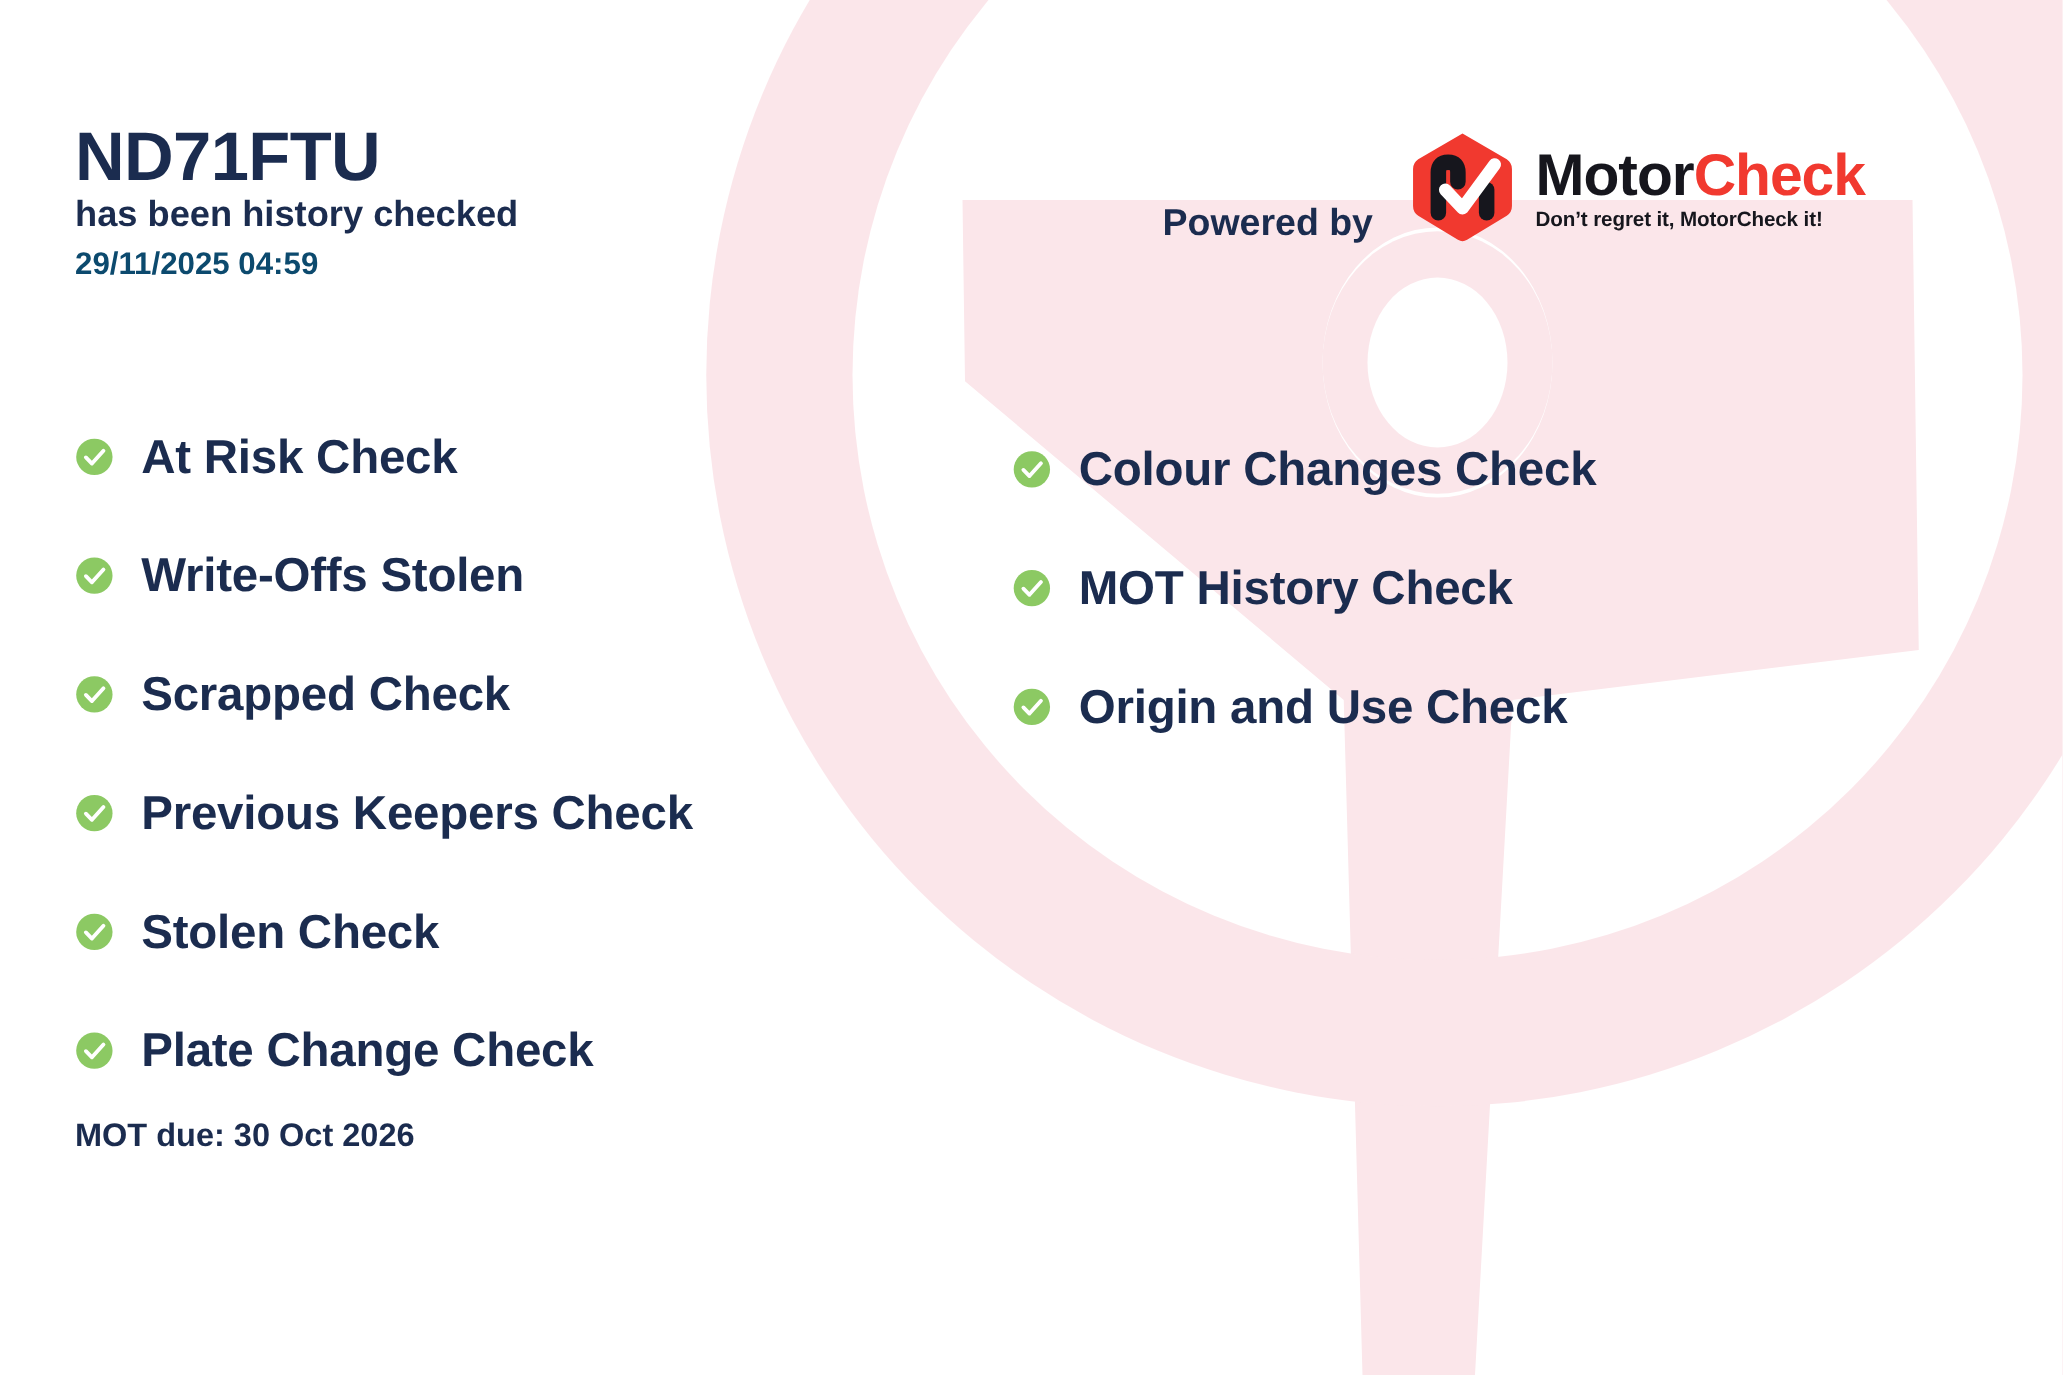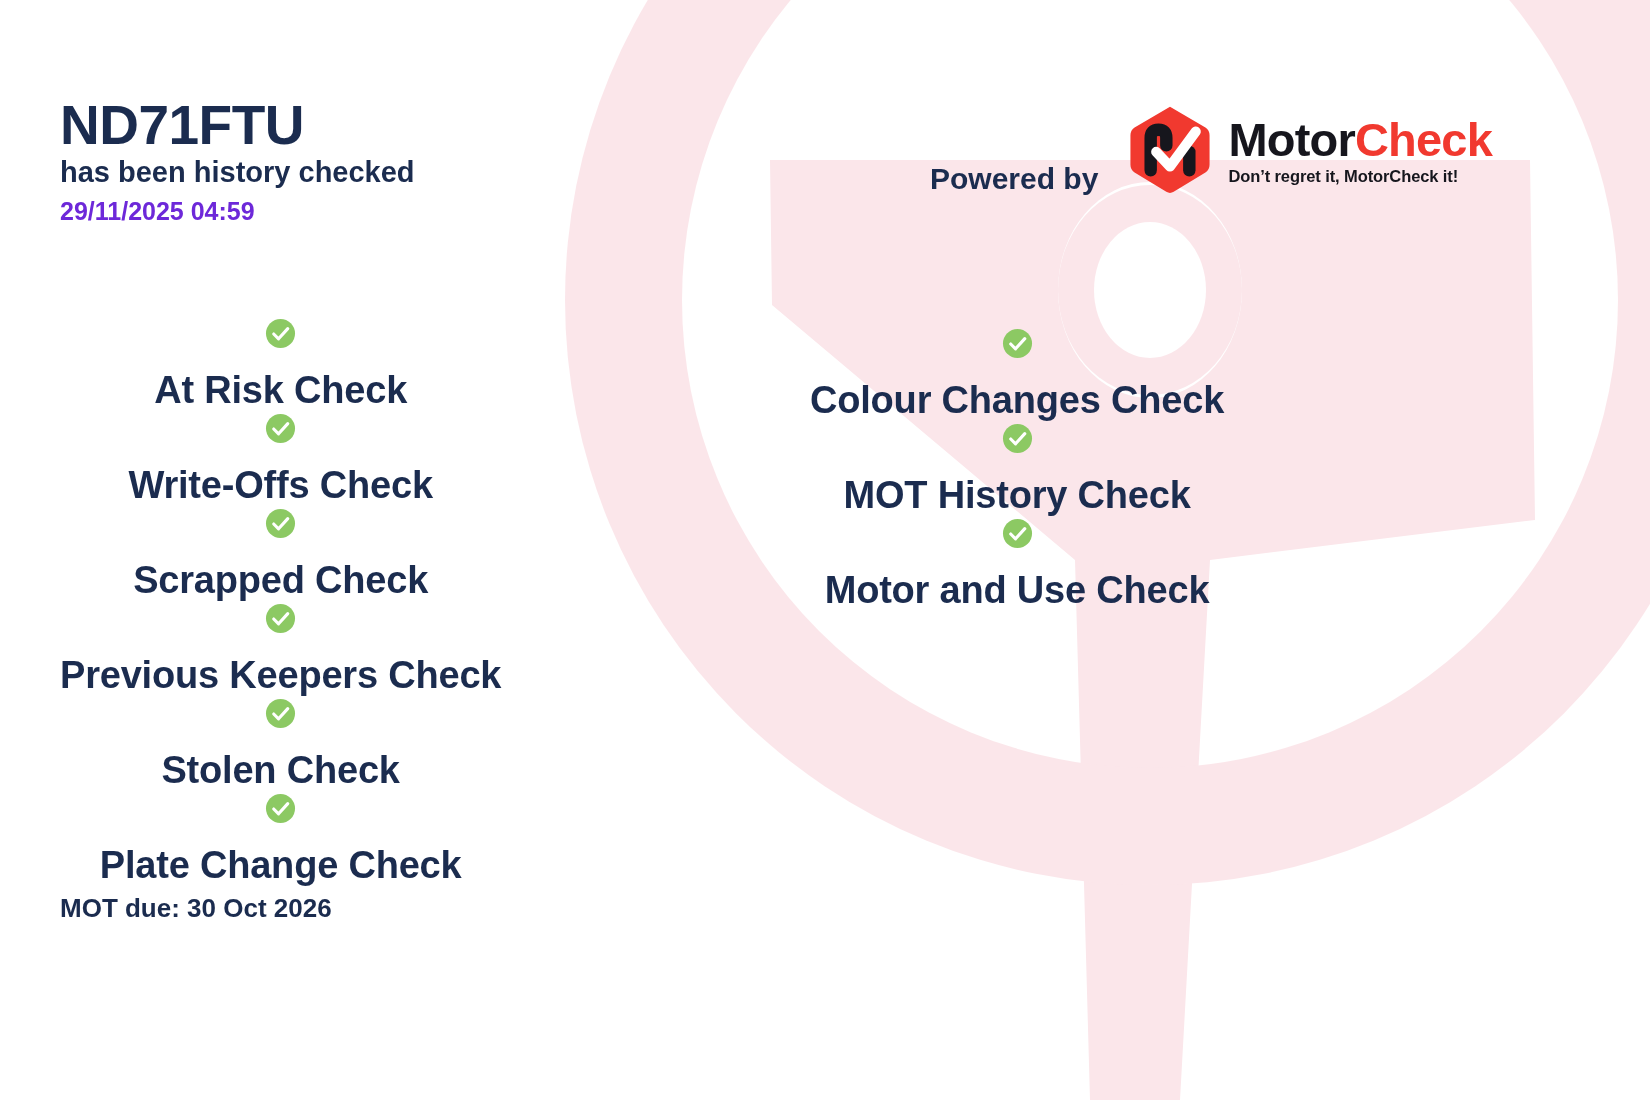--- a/index.html
+++ b/index.html
@@ -56,21 +56,21 @@
     font-size: 29px;
     font-weight: bold;
     color: #1b2c4f;
     line-height: 1.18;
     white-space: nowrap;
   }
 
   #timestamp {
     font-size: 25px;
     font-weight: bold;
-    color: #6d28d9;
+    color: #0c4a6e;
     margin-top: 7px;
     white-space: nowrap;
   }
 
   
   #powered-by-block {
     position: absolute;
     left: 930px;
     top: 104px;
     display: flex;
@@ -131,21 +131,20 @@
   }
 
   #check-column-left { left: 60px; top: 318px; }
   #check-column-right { left: 810px; top: 328px; }
 
   .check-item {
     display: flex;
     align-items: center;
     height: 95px;
     gap: 22px;
-    flex-direction: column;
   }
 
   .check-icon {
     width: 31px;
     height: 31px;
     flex: 0 0 auto;
     display: block;
   }
 
   .check-label {
@@ -264,21 +263,21 @@
         <path d="M9 16.5 L14 21.5 L23.5 11" stroke="#ffffff" stroke-width="3.2" fill="none" stroke-linecap="round" stroke-linejoin="round"></path>
       </svg>
       <span class="check-label">At Risk Check</span>
     </div>
 
     <div class="check-item">
       <svg class="check-icon" viewBox="0 0 32 32">
         <circle cx="16" cy="16" r="15" fill="#8CC963"></circle>
         <path d="M9 16.5 L14 21.5 L23.5 11" stroke="#ffffff" stroke-width="3.2" fill="none" stroke-linecap="round" stroke-linejoin="round"></path>
       </svg>
-      <span class="check-label">Write-Offs Check</span>
+      <span class="check-label">Write-Offs Stolen</span>
     </div>
 
     <div class="check-item">
       <svg class="check-icon" viewBox="0 0 32 32">
         <circle cx="16" cy="16" r="15" fill="#8CC963"></circle>
         <path d="M9 16.5 L14 21.5 L23.5 11" stroke="#ffffff" stroke-width="3.2" fill="none" stroke-linecap="round" stroke-linejoin="round"></path>
       </svg>
       <span class="check-label">Scrapped Check</span>
     </div>
 
@@ -323,19 +322,19 @@
         <path d="M9 16.5 L14 21.5 L23.5 11" stroke="#ffffff" stroke-width="3.2" fill="none" stroke-linecap="round" stroke-linejoin="round"></path>
       </svg>
       <span class="check-label">MOT History Check</span>
     </div>
 
     <div class="check-item">
       <svg class="check-icon" viewBox="0 0 32 32">
         <circle cx="16" cy="16" r="15" fill="#8CC963"></circle>
         <path d="M9 16.5 L14 21.5 L23.5 11" stroke="#ffffff" stroke-width="3.2" fill="none" stroke-linecap="round" stroke-linejoin="round"></path>
       </svg>
-      <span class="check-label">Motor and Use Check</span>
+      <span class="check-label">Origin and Use Check</span>
     </div>
   </div>
 
   <div id="mot-due">MOT due: 30 Oct 2026</div>
 
 </div>
 
 </body></html>

